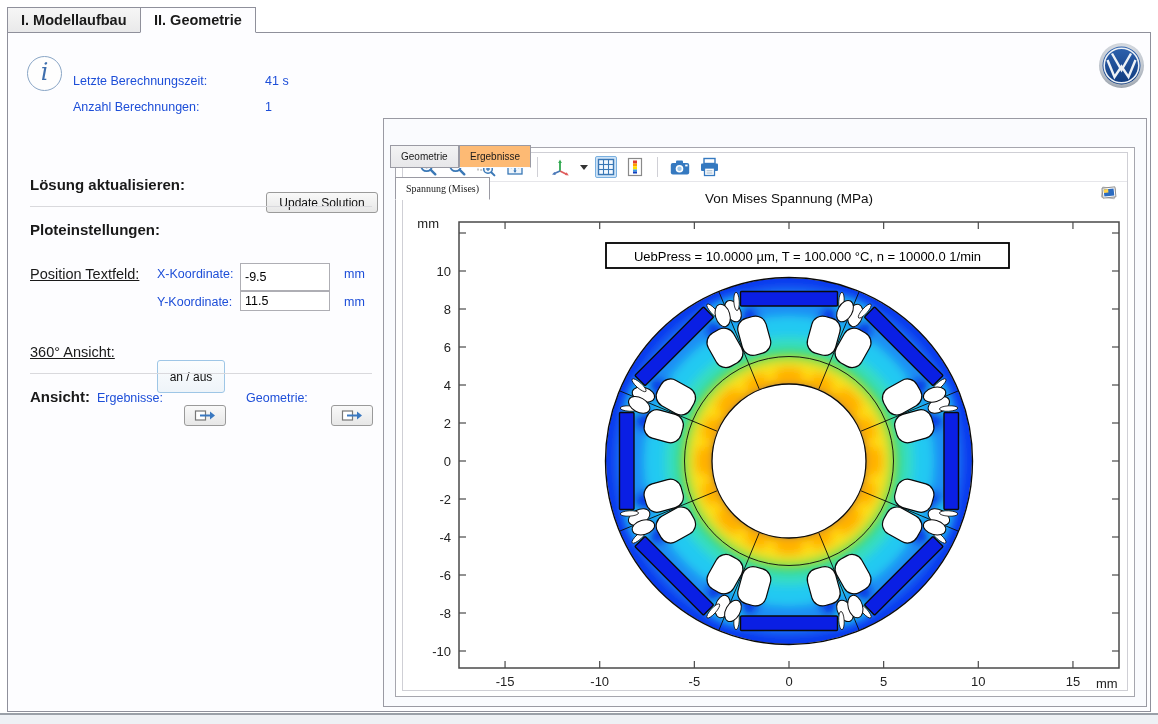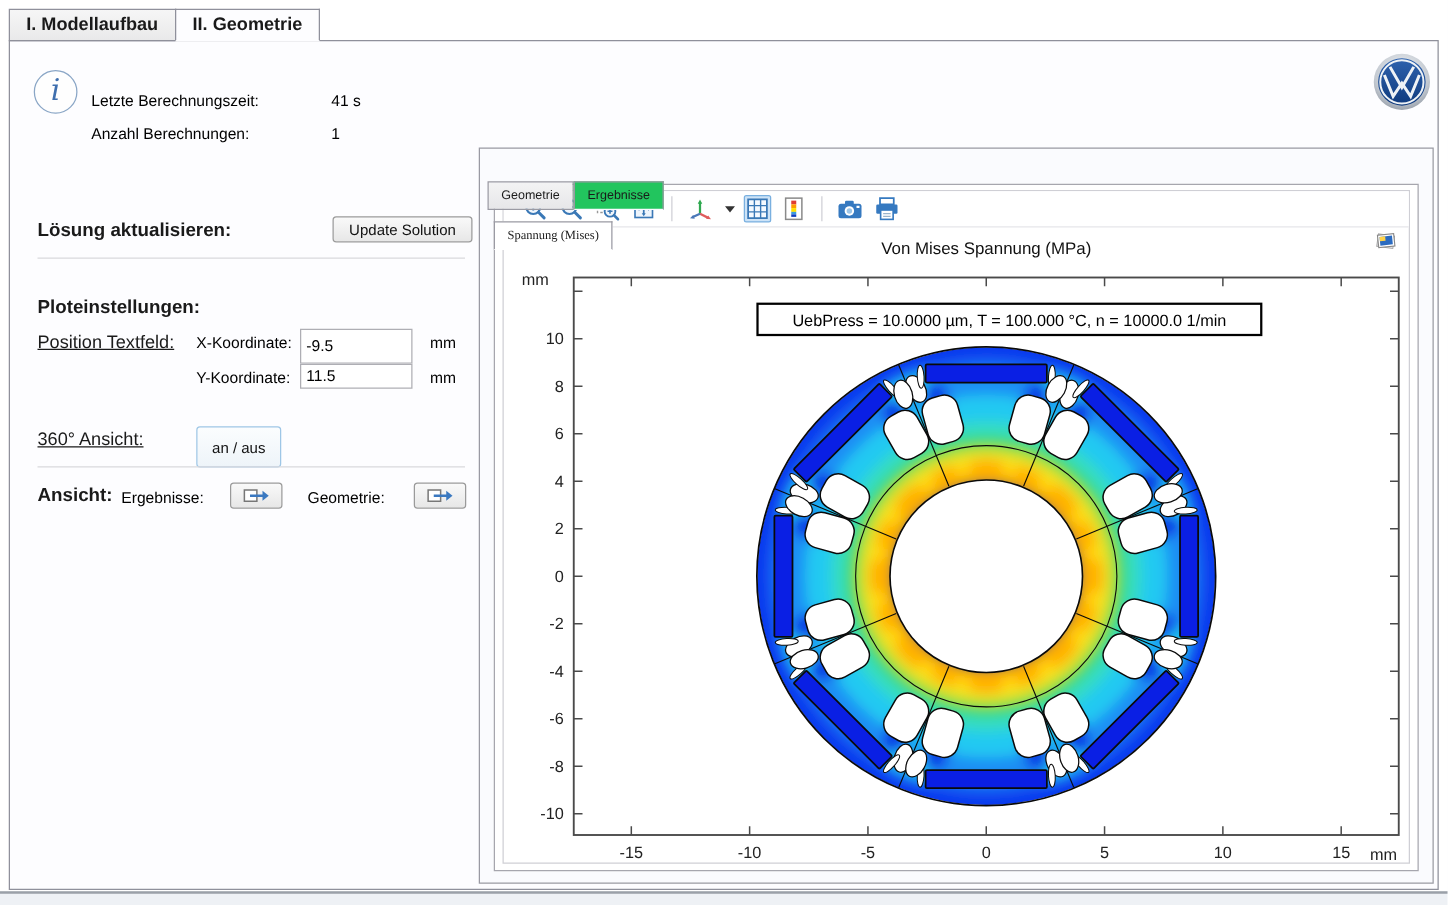--- a/index.html
+++ b/index.html
@@ -15,39 +15,39 @@
   #tab1 { left:7px; top:7px; }
   #tab2 { left:140px; top:7px; }
 
   .main-panel { position:absolute; left:7px; top:32px; width:1144px; height:680px;
     border:1px solid #8f909b; background:#fdfdff; }
   .statusbar { position:absolute; left:0; top:713px; width:1158px; height:11px;
     background:#eef1f5; border-top:2px solid #9aa0a8; }
 
   
   .abs { position:absolute; }
-  .lbl { font-size:12.5px; color:#000000; }
+  .lbl { font-size:12.5px; color:#1d4ed8; }
   .heading { font-size:15px; font-weight:bold; }
   .underl { font-size:14.5px; text-decoration:underline; }
   .divider { height:1px; background:#d9d9dd; width:342px; }
   .btn { display:inline-block; border:1px solid #9a9a9a; border-radius:3px;
     background:linear-gradient(#f9f9f9,#e7e7e7); font-size:12px; text-align:center;
-    cursor:pointer; color:#111; }
+    cursor:pointer; color:#111;margin-top:19px; }
   .btn.blue-focus { border-color:#9ec6e6; background:linear-gradient(#fbfdfe,#eef4f9); }
   .txt-input { border:1px solid #aeaeb4; background:#fff; font-size:12.5px;
     padding:1px 4px; font-family:inherit; }
   .info-circle { width:35px; height:35px; border:1.8px solid #8aa6c6; border-radius:50%;
     color:#3f6fae; font-family:"DejaVu Serif",serif; font-style:italic; font-size:24px;
     text-align:center; line-height:31px; background:#fefefe; }
 
   
   .card-tab { position:absolute; height:23px; line-height:21px; padding:0 10px;
     font-size:10px; border:1px solid #9a9aa3; background:linear-gradient(#f3f3f4,#e7e7e9);
     cursor:pointer; z-index:5;margin-top:48px; }
-  .card-tab.active { background:#22c55e; border-bottom:1px solid #fafbfe; z-index:6; }
+  .card-tab.active { background:#fdba74; border-bottom:1px solid #fafbfe; z-index:6; }
   .results-card { position:absolute; left:383px; top:118px; width:764px; height:589px;
     border:1px solid #9a9aa3; background:#fafbfe; }
   .spannung-panel { position:absolute; left:395px; top:147px; width:740px; height:550px;
     border:1px solid #a6a6ae; background:#ffffff; }
   .plot-tab { z-index:7; }
   .plot-tab.active { background:#ffffff; border-bottom:1px solid #ffffff; }
 
   .graphics { position:absolute; left:402px; top:152px; width:726px; height:539px;
     border:1px solid #cfcfd5; background:#fff; }
   .gtoolbar { position:absolute; left:0; top:0; right:0; height:29px;
@@ -85,21 +85,21 @@
   <span class="abs lbl" style="left:73px; top:74px;">Letzte Berechnungszeit:</span>
   <span class="abs lbl" style="left:265px; top:74px;">41 s</span>
   <span class="abs lbl" style="left:73px; top:100px;">Anzahl Berechnungen:</span>
   <span class="abs lbl" style="left:265px; top:100px;">1</span>
 
   <span class="abs heading" style="left:30px; top:176px;">Lösung aktualisieren:</span>
   <button class="abs btn" style="left:266px; top:173px; width:112px; height:21px;">Update Solution</button>
 
   <div class="abs divider" style="left:30px; top:206px;"></div>
 
-  <span class="abs heading" style="left:30px; top:221px;margin-top:16px;">Ploteinstellungen:</span>
+  <span class="abs heading" style="left:30px; top:221px;">Ploteinstellungen:</span>
 
   <span class="abs underl" style="left:30px; top:266px;">Position Textfeld:</span>
   <span class="abs lbl" style="left:157px; top:267px;">X-Koordinate:</span>
   <input class="abs txt-input" style="left: 240px; top: 263px; width: 90px; height: 28px;" value="-9.5">
   <span class="abs lbl" style="left:344px; top:267px;">mm</span>
   <span class="abs lbl" style="left:157px; top:295px;">Y-Koordinate:</span>
   <input class="abs txt-input" style="left: 240px; top: 291px; width: 90px; height: 20px;" value="11.5">
   <span class="abs lbl" style="left:344px; top:295px;">mm</span>
 
   <span class="abs underl" style="left:30px; top:344px;">360° Ansicht:</span>

